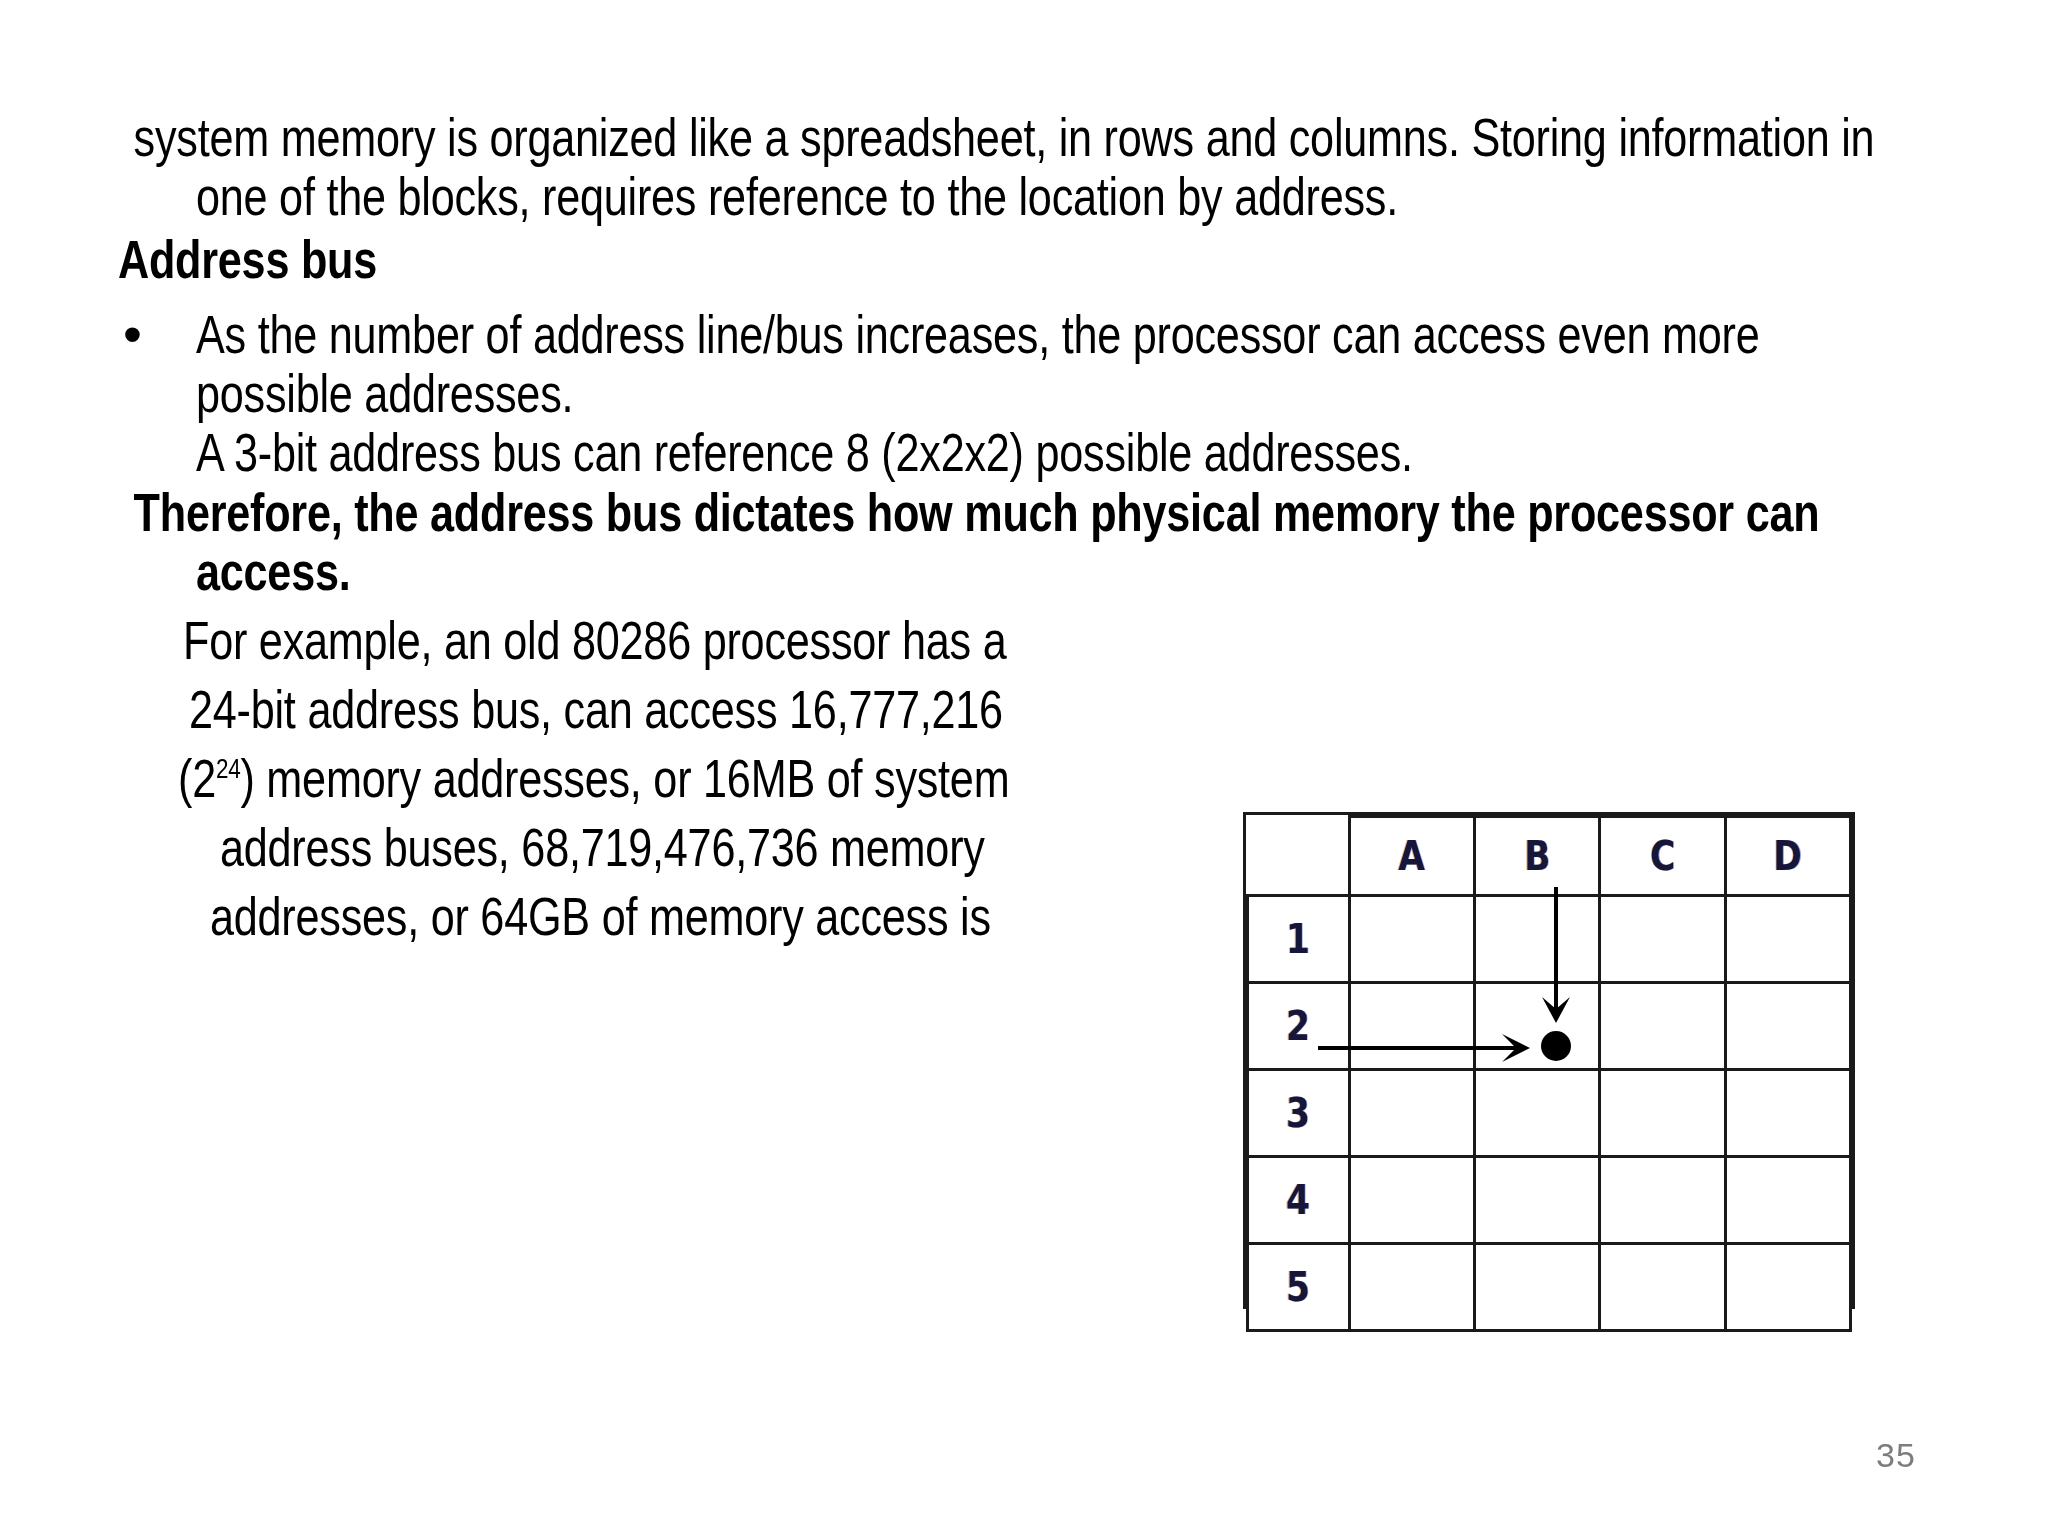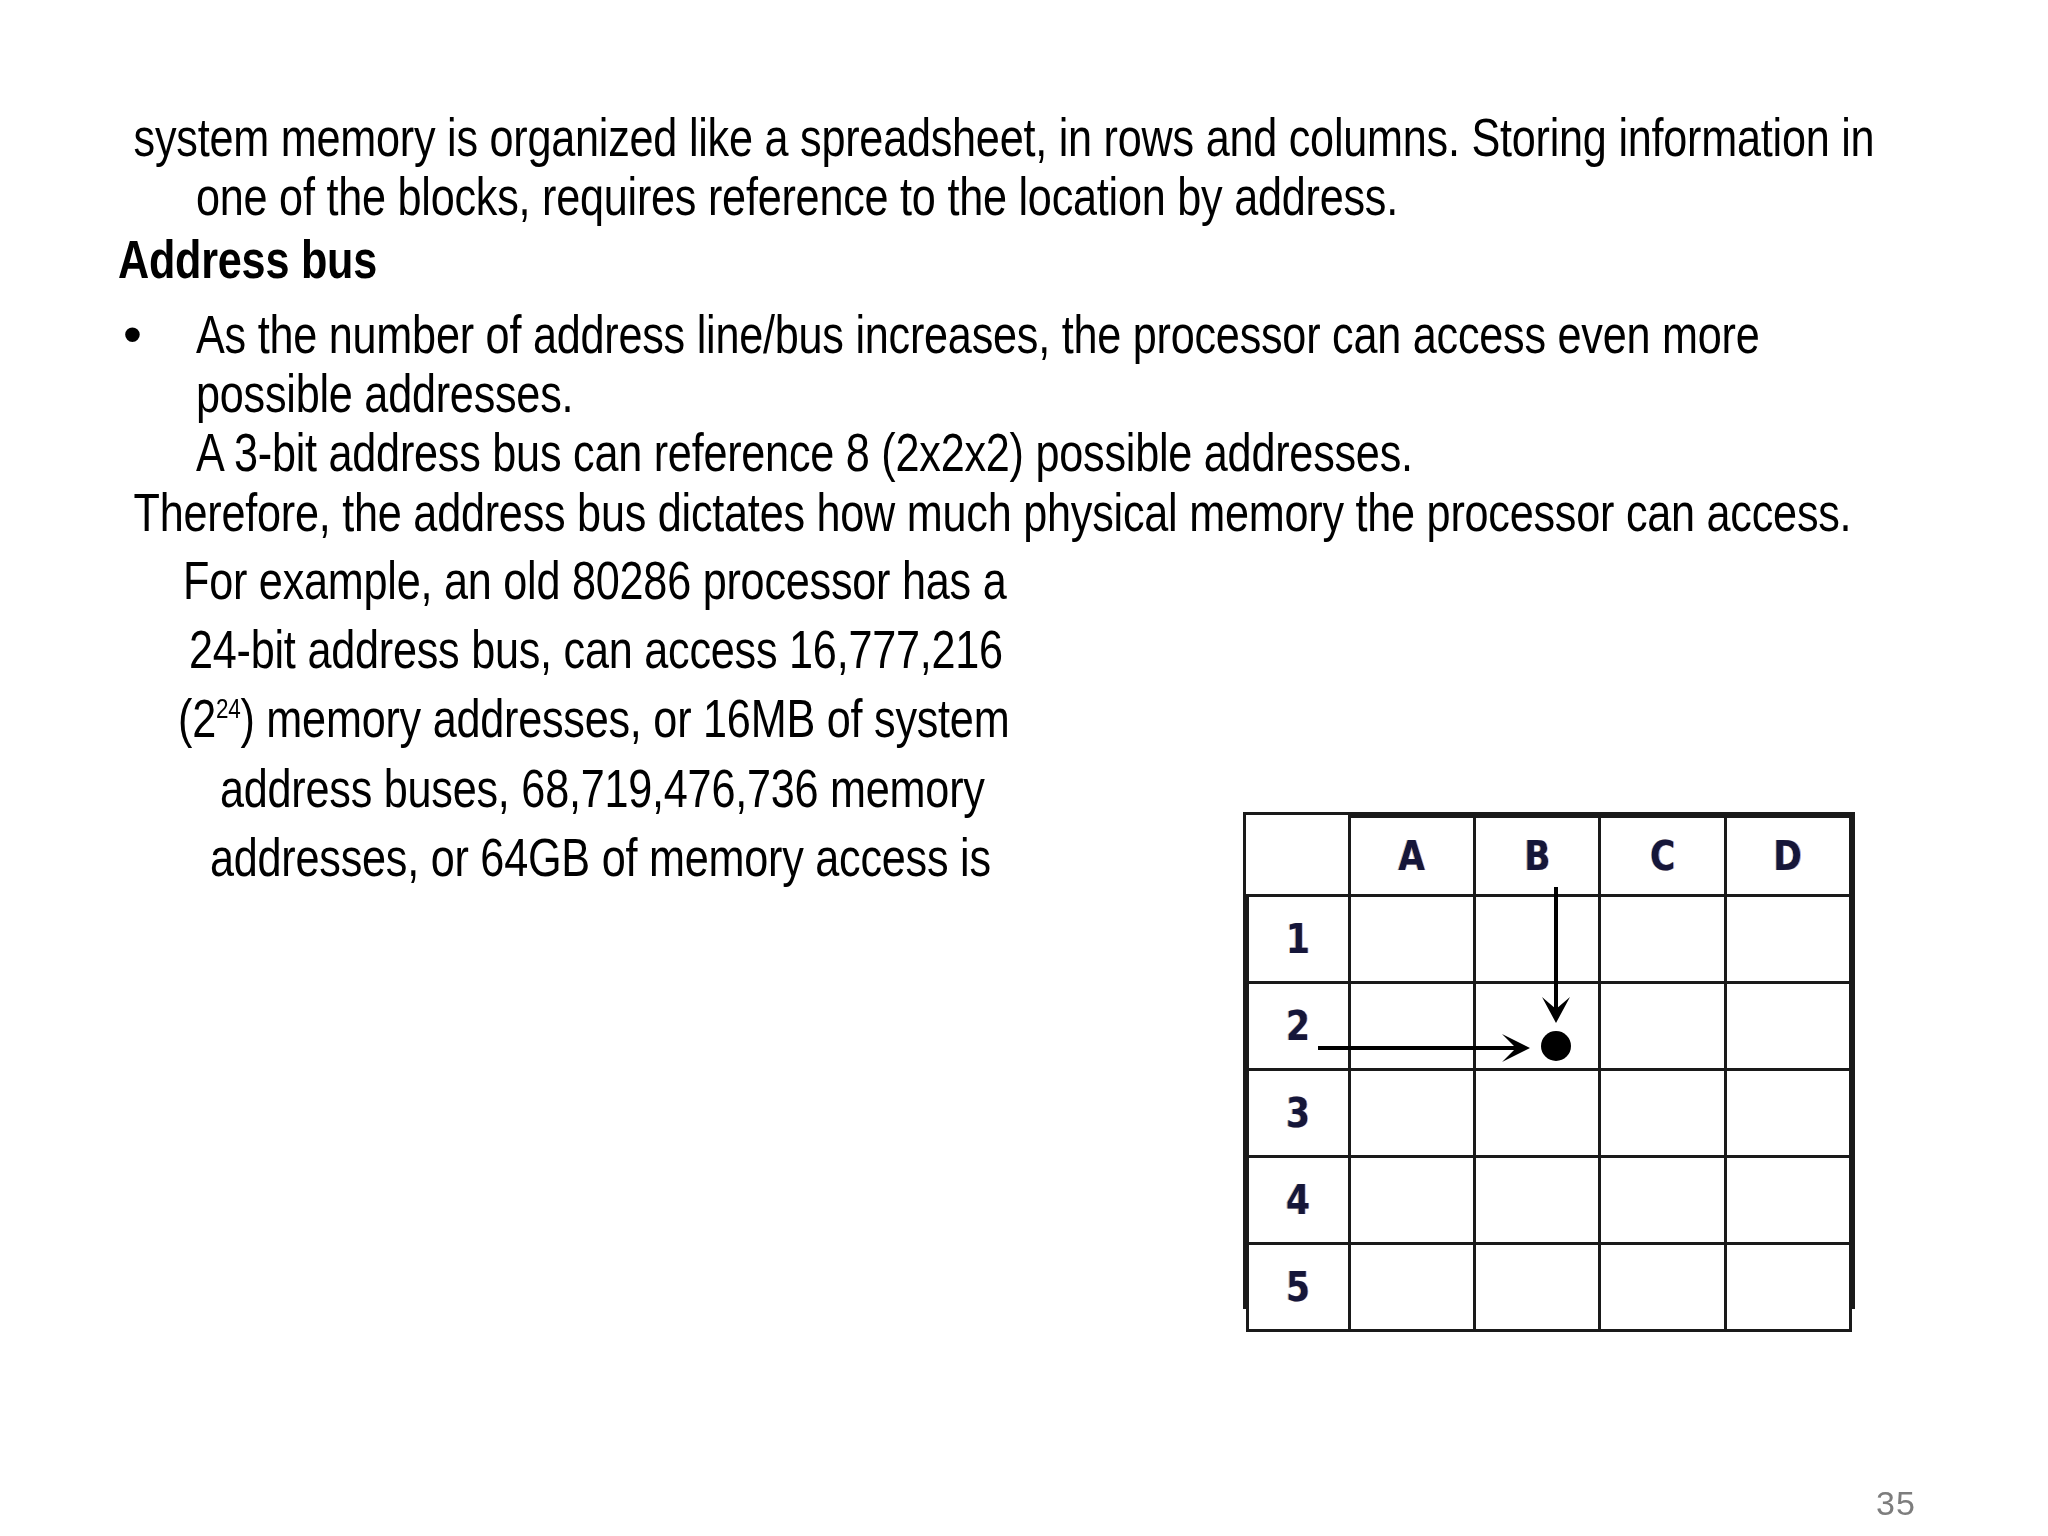--- a/index.html
+++ b/index.html
@@ -53,21 +53,21 @@
   }
 
   .title-line {
     font-weight: bold;
     font-size: 54px;
     line-height: 1.22;
     margin-bottom: 12px;
   }
 
   .bold-para {
-    font-weight: normal;
+    font-weight: bold;
   }
 
   .bullet-row {
     position: relative;
     padding-left: 78px;
   }
   .bullet-dot {
     position: absolute;
     left: 5px;
     top: 0;
@@ -140,21 +140,21 @@
     position: absolute;
     left: 0; top: 0;
     width: 612px; height: 497px;
     pointer-events: none;
   }
 
   
   #page-number {
     position: absolute;
     left: 1876px;
-    top: 1484px;
+    top: 1436px;
     font-size: 34px;
     color: #7d7d7d;
     font-family: "Liberation Sans", sans-serif;
     letter-spacing: 1px;
   }
 </style>
 </head>
 <body>
 
 <div id="slide">

